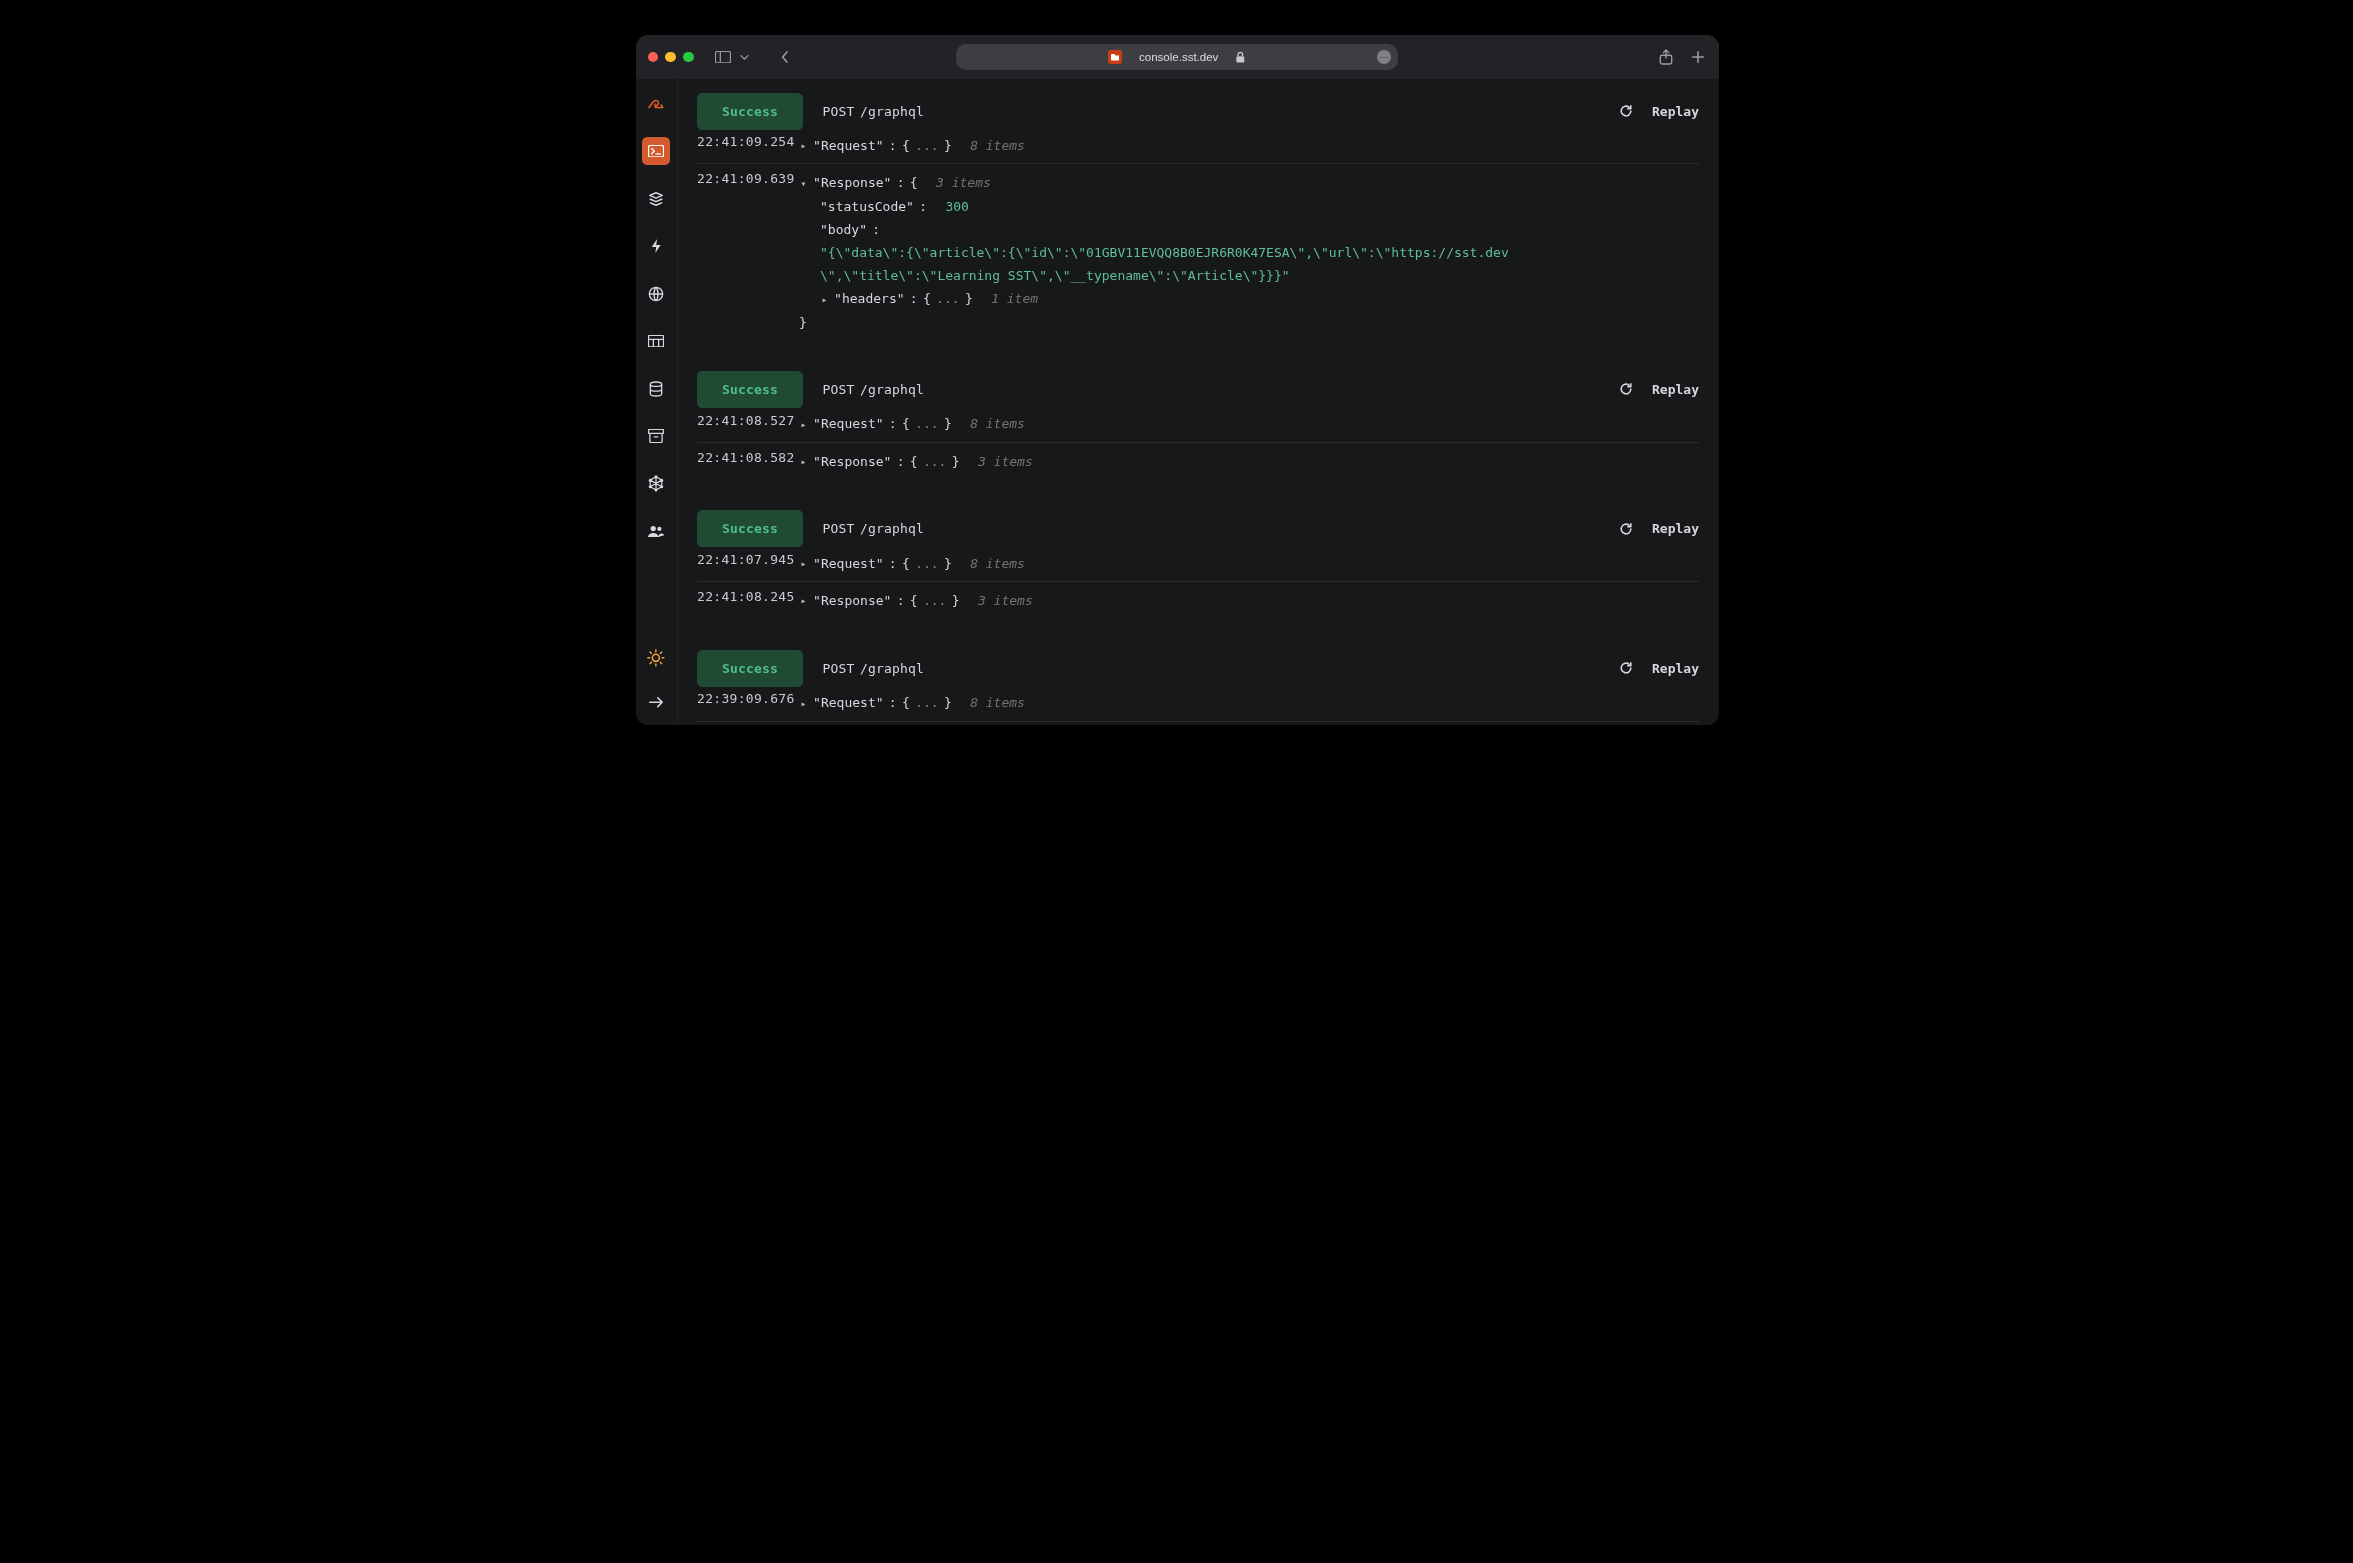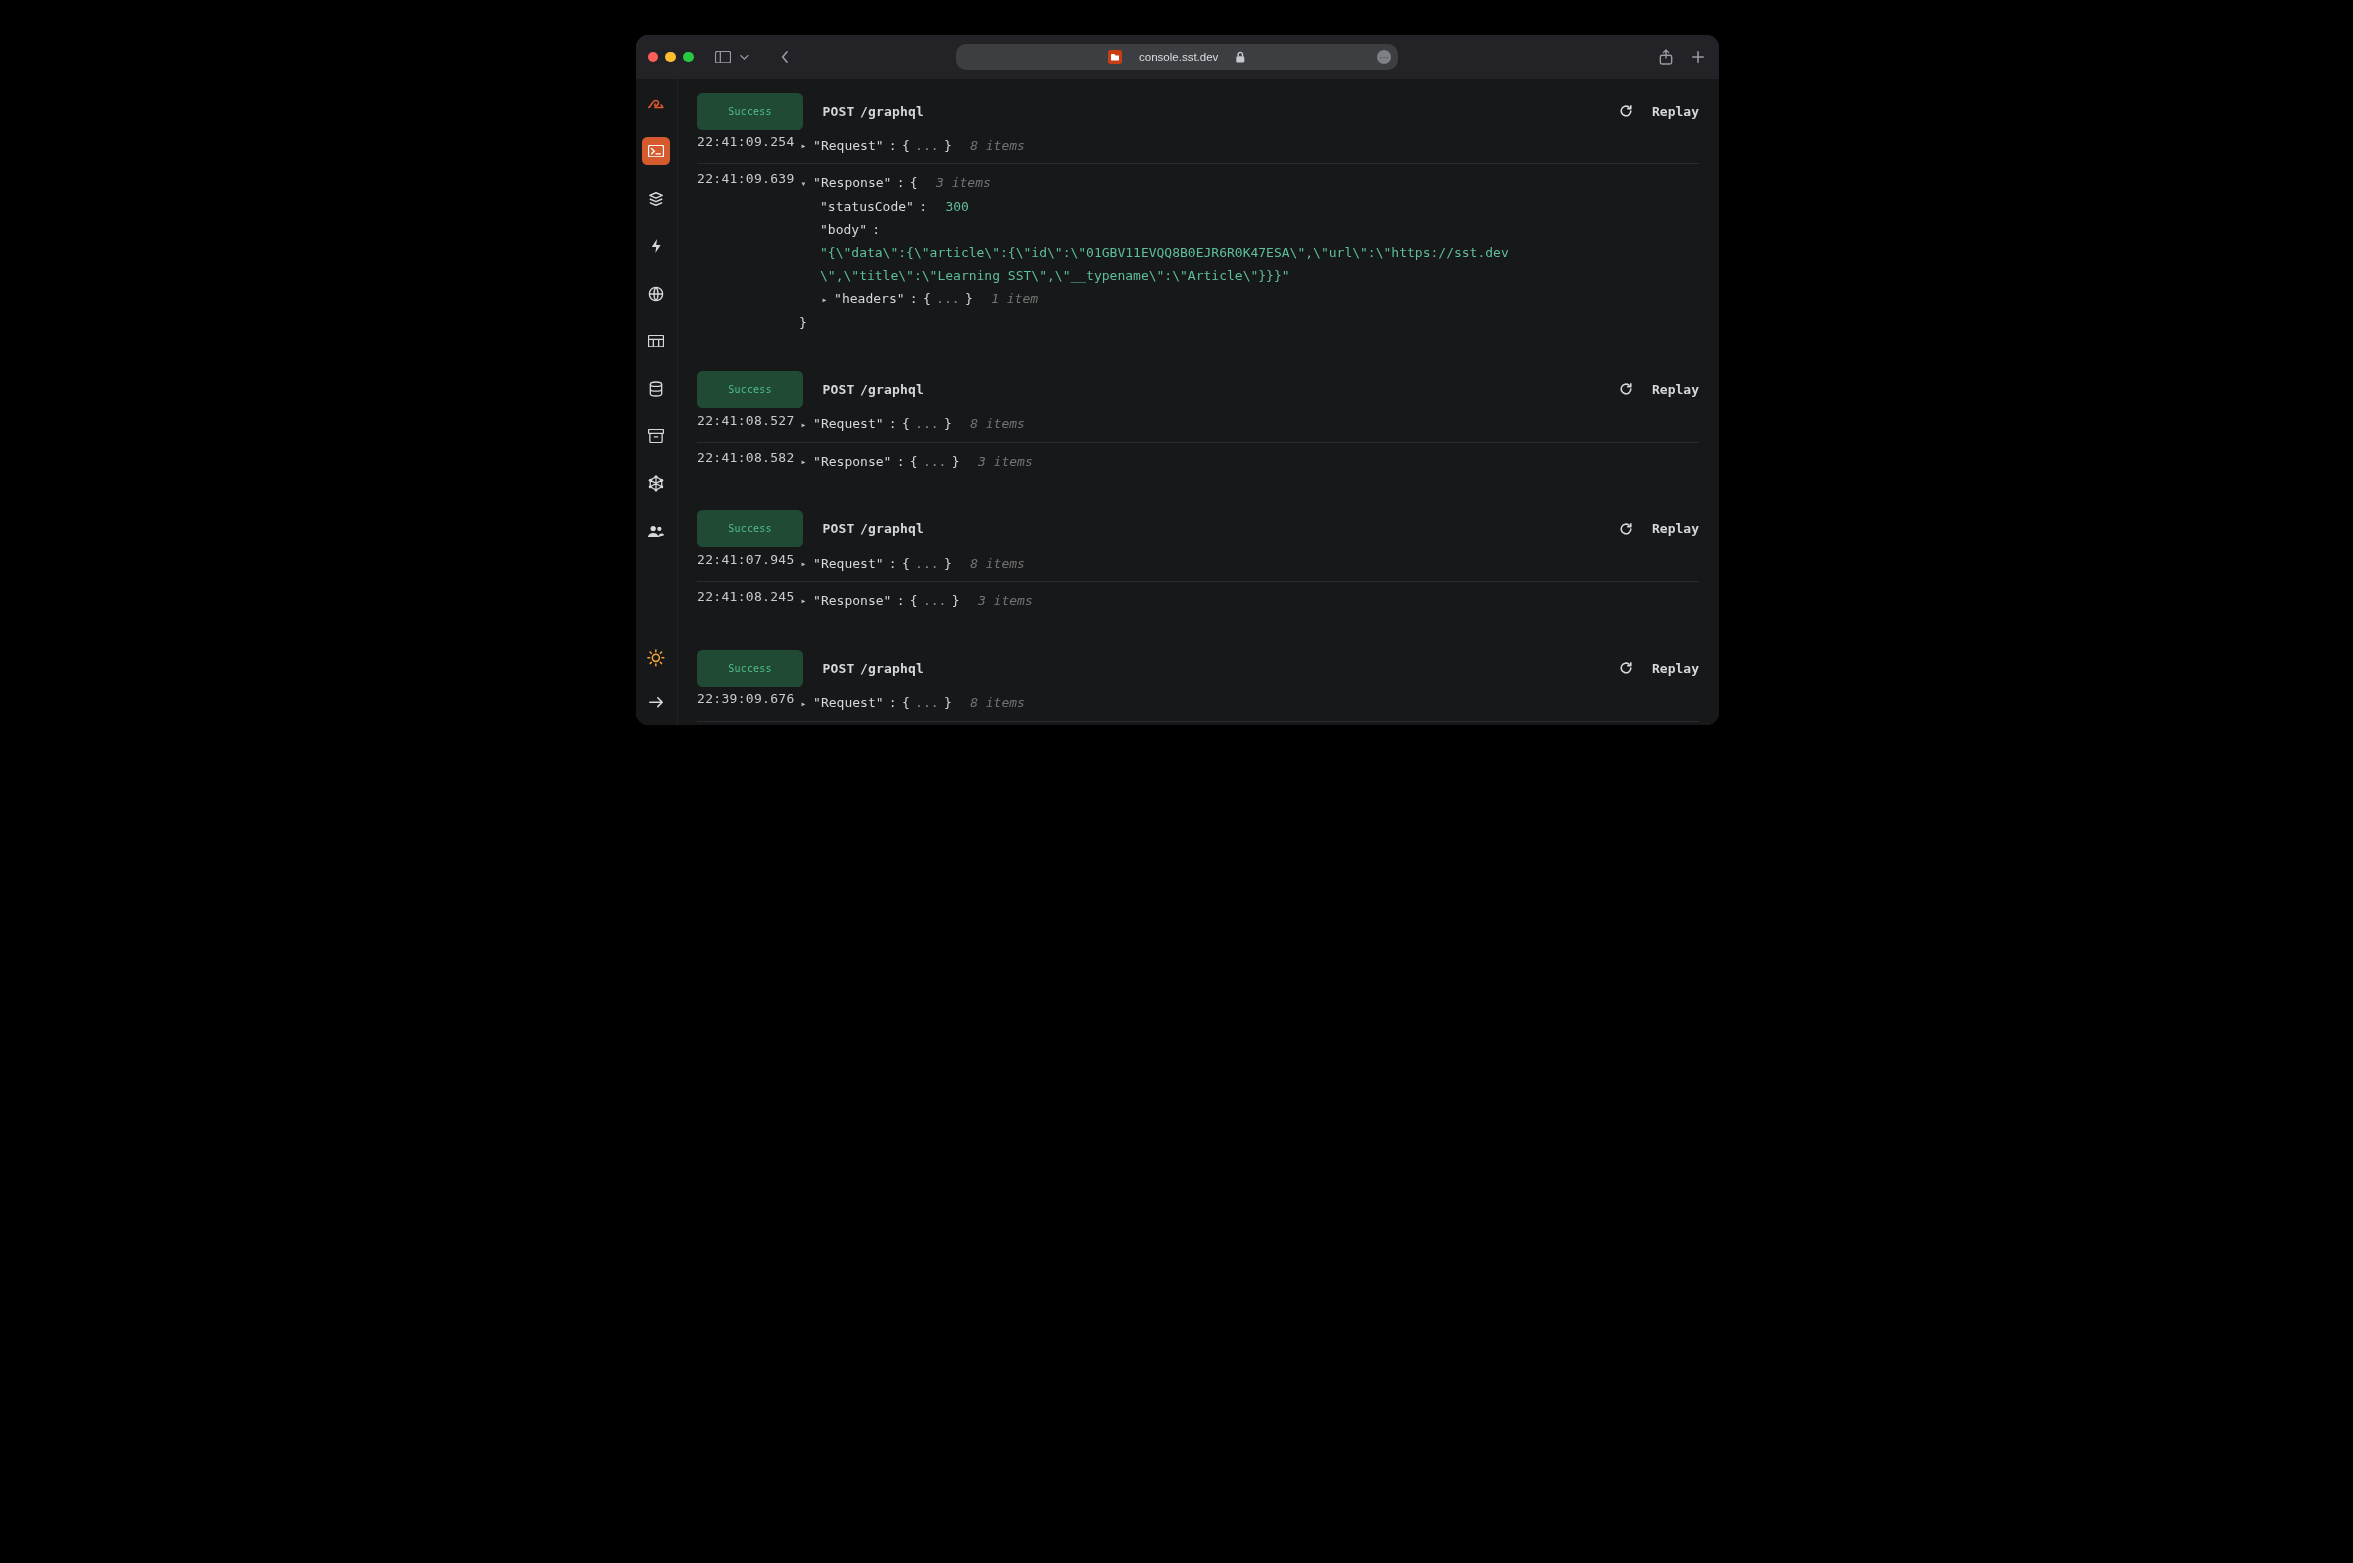--- a/index.html
+++ b/index.html
@@ -40,22 +40,22 @@
   .body{display:flex;height:calc(100% - 44px)}
   .iconbar{width:42px;background:var(--win);border-right:0.9px solid #202125;display:flex;flex-direction:column;align-items:center;padding-top:10.6px;gap:19.5px;position:relative}
   .iconbar .nav-ico{width:28px;height:28px;display:flex;align-items:center;justify-content:center;color:#d7d8dd;border-radius:5.3px}
   .iconbar .nav-ico.active{background:var(--accent);color:#fff}
   .iconbar .nav-ico.logo{color:var(--orange)}
   .iconbar .bottom{position:absolute;bottom:8.8px;display:flex;flex-direction:column;gap:16px;align-items:center}
   .iconbar .bottom .nav-ico.sun{color:#f2a43a}
   .main{flex:1;overflow:auto;background:var(--win);font-family:ui-monospace,Menlo,Consolas,monospace;font-size:13px}
   .req{padding:0 19.5px}
   .hdr{height:48px;display:flex;align-items:center;gap:19.5px;padding-top:16px}
-  .badge{display:inline-flex;align-items:center;justify-content:center;width:106px;height:37px;border-radius:5.3px;background:var(--badge);color:var(--badge-text);font-weight:400;font-size:10px;letter-spacing:0.2px}
-  .route{color:var(--text);font-weight:700;letter-spacing:0.2px}
+  .badge{display:inline-flex;align-items:center;justify-content:center;width:106px;height:37px;border-radius:5.3px;background:var(--badge);color:var(--badge-text);font-weight:700;font-size:13px;letter-spacing:0.2px}
+  .route{color:var(--text);font-weight:400;letter-spacing:0.2px}
   .route .method{margin-right:5.3px}
   .replay{margin-left:auto;display:flex;align-items:center;gap:19px;color:var(--text);font-weight:700;cursor:pointer}
   .row{display:flex;align-items:flex-start;min-height:34px;border-bottom:0.9px solid var(--row-border);padding:6.2px 0 6.2px 0}
   .row.noborder{border-bottom:none}
   .ts{width:102px;min-width:102px;color:#c9cbd0;letter-spacing:0.3px;padding-top:0.9px}
   .tree{flex:1;color:var(--text)}
   .ln{display:flex;align-items:center;gap:5.3px;line-height:23px;flex-wrap:wrap}
   .caret{width:8.8px;display:inline-block;color:#b7b8bd;text-align:center;user-select:none}
   .caret::before{content:"▸";font-size:9.7px}
   .caret.open::before{content:"▾";font-size:9.7px}

